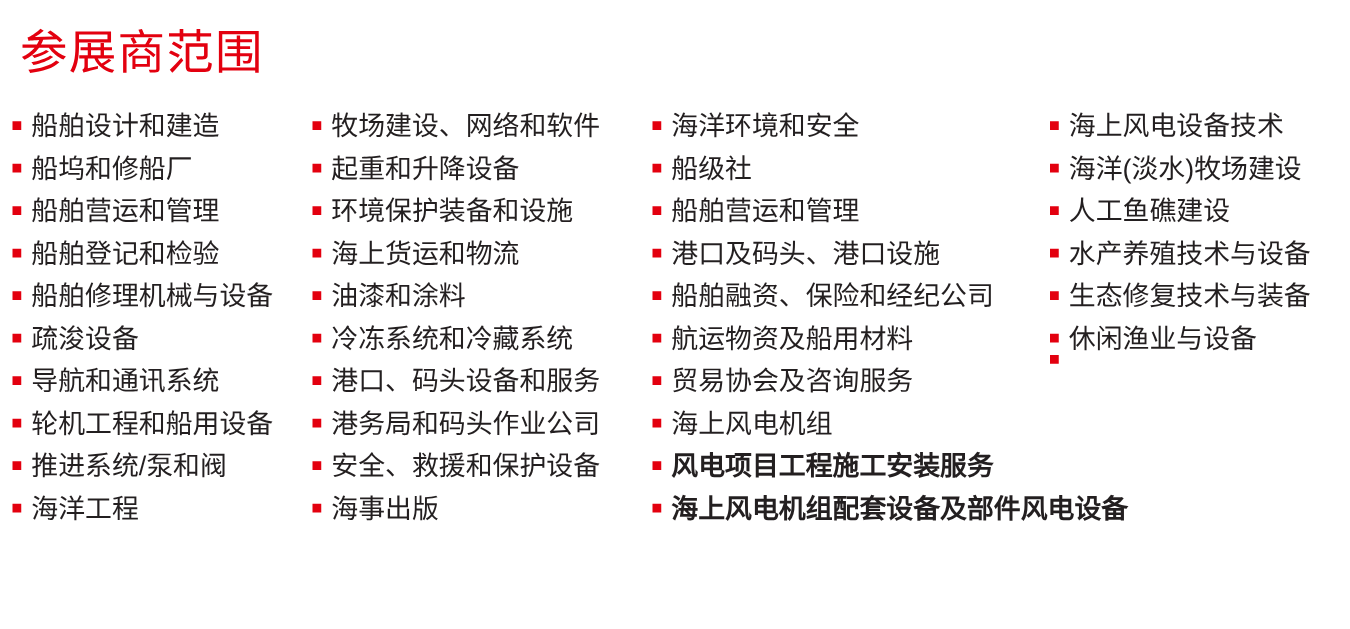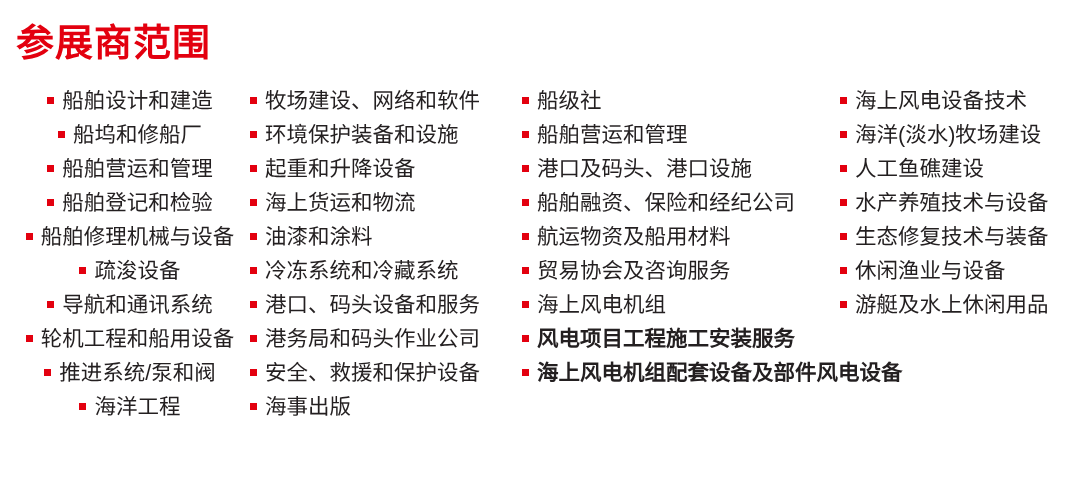--- a/index.html
+++ b/index.html
@@ -17,38 +17,38 @@
   }
   .page {
     width: 1080px;
     height: 503px;
     box-sizing: border-box;
     padding: 22px 10px 0 10px;
     position: relative;
   }
   .title {
     font-size: 38px;
-    font-weight: bold;
+    font-weight: normal;
     color: #e3000f;
     letter-spacing: 1px;
     margin: 0 0 18px 6px;
     line-height: 1.15;
     font-family: "Liberation Sans", "DejaVu Sans", sans-serif;
   }
   .columns {
     display: flex;
     flex-direction: row;
     align-items: flex-start;
     width: 1060px;
   }
   .col {
     display: flex;
     flex-direction: column;
   }
-  .col-0 { width: 240px; align-items: center; }
+  .col-0 { width: 240px; }
   .col-1 { width: 272px; }
   .col-2 { width: 318px; }
   .col-3 { width: 230px; }
   .item {
     display: flex;
     align-items: baseline;
     font-size: 21.5px;
     line-height: 34px;
     color: #231f20;
     margin-bottom: 0px;
@@ -124,28 +124,28 @@
         </div>
     </div>
 
     <div class="col col-1">
       <div class="item">
           <span class="bullet"></span>
           <span class="item-label">牧场建设、网络和软件</span>
         </div>
       <div class="item">
           <span class="bullet"></span>
+          <span class="item-label">起重和升降设备</span>
+        </div>
+      <div class="item">
+          <span class="bullet"></span>
           <span class="item-label">环境保护装备和设施</span>
         </div>
       <div class="item">
           <span class="bullet"></span>
-          <span class="item-label">起重和升降设备</span>
-        </div>
-      <div class="item">
-          <span class="bullet"></span>
           <span class="item-label">海上货运和物流</span>
         </div>
       <div class="item">
           <span class="bullet"></span>
           <span class="item-label">油漆和涂料</span>
         </div>
       <div class="item">
           <span class="bullet"></span>
           <span class="item-label">冷冻系统和冷藏系统</span>
         </div>
@@ -163,20 +163,24 @@
         </div>
       <div class="item">
           <span class="bullet"></span>
           <span class="item-label">海事出版</span>
         </div>
     </div>
 
     <div class="col col-2">
       <div class="item">
           <span class="bullet"></span>
+          <span class="item-label">海洋环境和安全</span>
+        </div>
+      <div class="item">
+          <span class="bullet"></span>
           <span class="item-label">船级社</span>
         </div>
       <div class="item">
           <span class="bullet"></span>
           <span class="item-label">船舶营运和管理</span>
         </div>
       <div class="item">
           <span class="bullet"></span>
           <span class="item-label">港口及码头、港口设施</span>
         </div>
@@ -226,18 +230,17 @@
       <div class="item">
           <span class="bullet"></span>
           <span class="item-label">生态修复技术与装备</span>
         </div>
       <div class="item">
           <span class="bullet"></span>
           <span class="item-label">休闲渔业与设备</span>
         </div>
       <div class="item">
           <span class="bullet"></span>
-          <span class="item-label">游艇及水上休闲用品</span>
         </div>
     </div>
 
   </div>
 </div>
 
 </body></html>

